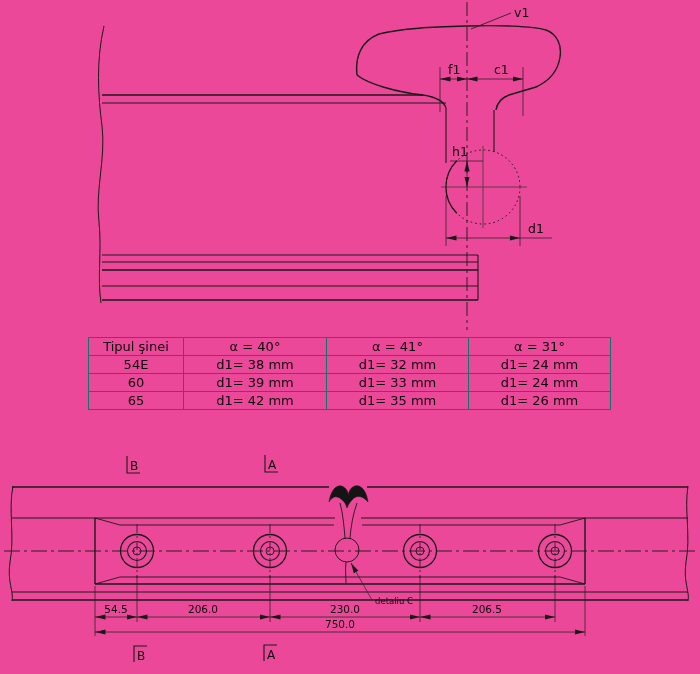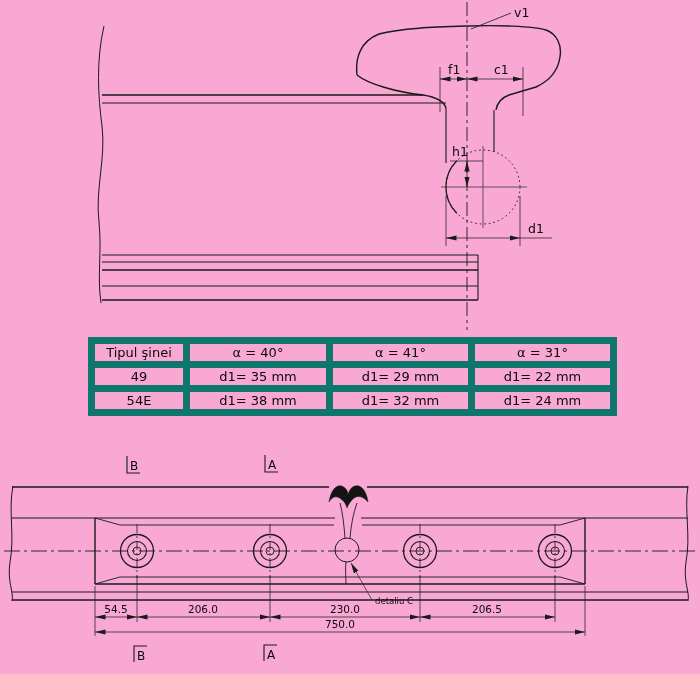--- a/index.html
+++ b/index.html
@@ -1,24 +1,24 @@
 <!DOCTYPE html>
 <html><head>
 <meta charset="utf-8">
 <style>
   html,body{margin:0;padding:0;}
   body{background:#efefef;}
-  .page{position:relative;width:700px;height:674px;background:#f9a8d4;overflow:hidden;
+  .page{position:relative;width:700px;height:674px;background:#ec4899;overflow:hidden;
         font-family:"DejaVu Sans","Liberation Sans",sans-serif;}
   svg{position:absolute;left:0;display:block;}
   #top-svg{top:0;}
   #bottom-svg{top:450px;}
   .spec-table{position:absolute;left:88px;top:337px;border-collapse:collapse;table-layout:fixed;
               font-size:13px;color:#0a0a0a;background:transparent;}
-  .spec-table th,.spec-table td{border:7px solid #0f766e;text-align:center;vertical-align:middle;
+  .spec-table th,.spec-table td{border:1px solid #0f766e;text-align:center;vertical-align:middle;
               font-weight:normal;padding:0 4px;height:17px;line-height:17px;white-space:nowrap;}
   text{font-family:"DejaVu Sans","Liberation Sans",sans-serif;fill:#0a0a0a;}
   .lbl{font-size:12.5px;}
   .dim{font-size:10.5px;}
   .sec{font-size:12px;}
   .tiny{font-size:8.5px;}
 </style>
 </head>
 <body>
 
@@ -87,30 +87,36 @@
         <col style="width:142px">
     </colgroup>
     <tbody>
         <tr>
       <th>Tipul şinei</th>
       <th>α = 40°</th>
       <th>α = 41°</th>
       <th>α = 31°</th>
     </tr>
     <tr>
-      <td>49</td>
-      <td>d1= 35 mm</td>
-      <td>d1= 29 mm</td>
-      <td>d1= 22 mm</td>
-    </tr>
-    <tr>
       <td>54E</td>
       <td>d1= 38 mm</td>
       <td>d1= 32 mm</td>
       <td>d1= 24 mm</td>
+    </tr>
+    <tr>
+      <td>60</td>
+      <td>d1= 39 mm</td>
+      <td>d1= 33 mm</td>
+      <td>d1= 24 mm</td>
+    </tr>
+    <tr>
+      <td>65</td>
+      <td>d1= 42 mm</td>
+      <td>d1= 35 mm</td>
+      <td>d1= 26 mm</td>
     </tr>
   </tbody>
     </table>
 
   <svg id="bottom-svg" width="700" height="224" viewBox="0 0 700 224">
     <defs>
       <marker id="arrB" viewBox="0 0 11 7" markerWidth="11" markerHeight="7" refX="10.5" refY="3.5" orient="auto-start-reverse" markerUnits="userSpaceOnUse">
         <path d="M0,0.9 L10.5,3.5 L0,6.1 Z" fill="#1a1a1a"></path>
       </marker>
     </defs>

